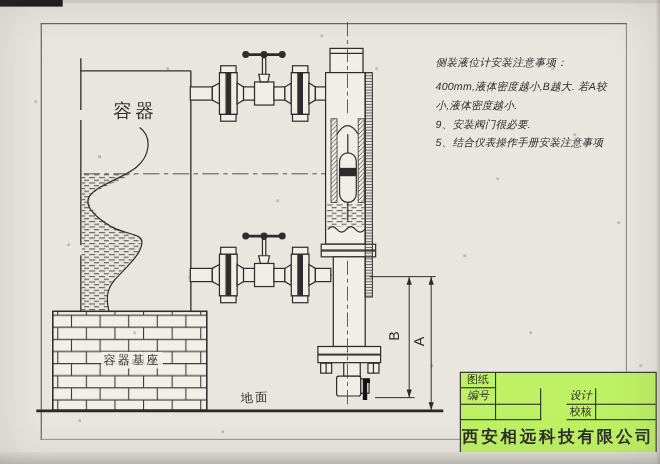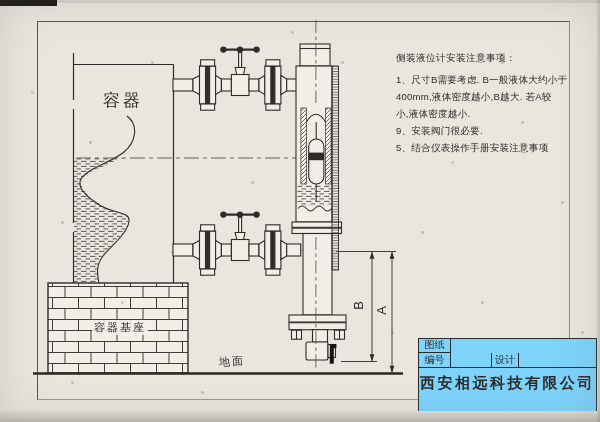--- a/index.html
+++ b/index.html
@@ -9,32 +9,32 @@
   .frame{position:absolute;left:37px;top:21px;width:533px;height:379px;
          border:1.4px solid #5a5855;border-right-color:#8d8b88;border-bottom-color:#9a9794;box-sizing:border-box;}
   svg.art{position:absolute;left:0;top:0;z-index:1;}
   .lbl{position:absolute;z-index:2;white-space:nowrap;}
   .lbl-vessel{left:103px;top:89px;font-size:17px;letter-spacing:3px;}
   .lbl-base{left:92px;top:320px;font-size:11px;letter-spacing:2px;background:rgba(243,240,234,.88);padding:0 2px;}
   .lbl-ground{left:219px;top:354px;font-size:11px;letter-spacing:2px;transform:rotate(-3deg);}
   .dim-lbl{position:absolute;z-index:2;font-size:13px;}
   .dim-b{left:354px;top:298px;transform:rotate(-90deg);}
   .dim-a{left:377px;top:303px;transform:rotate(-90deg);}
-  .notes{position:absolute;left:396px;top:50px;width:182px;z-index:2;}
+  .notes{position:absolute;left:396px;top:50px;width:182px;z-index:2;font-style:italic;}
   .notes-title{font-size:9.6px;line-height:15px;margin-bottom:6px;letter-spacing:.4px;}
   .notes-line{font-size:9.6px;line-height:17px;white-space:nowrap;letter-spacing:.2px;}
   .tblock{position:absolute;left:418px;top:338px;width:179px;height:76px;z-index:3;
-          background:#7dd3fc;border:1.6px solid #2b2b2b;box-sizing:border-box;}
+          background:#bef264;border:1.6px solid #2b2b2b;box-sizing:border-box;}
   .tb-row{display:flex;}
   .tb-cell{box-sizing:border-box;border-right:1.3px solid #2b2b2b;border-bottom:1.3px solid #2b2b2b;
            display:flex;align-items:center;justify-content:center;font-size:10px;overflow:hidden;}
   .r1 .tb-cell{height:13.5px;}
-  .r2 .tb-cell{height:15px;}
+  .r2 .tb-cell{height:15px;font-style:italic;}
   .r3 .tb-cell{height:14px;}
-  .w1{width:32px;}.w2{width:41px;}.w3{width:27px;}
+  .w1{width:32px;}.w2{width:41px;}.w3{width:27px;margin-left:23px;}
   .wrest{flex:1;border-right:none;}
   .tb-title{font-size:9.5px;letter-spacing:.5px;}
   .tb-company{height:31px;display:flex;align-items:center;justify-content:center;
               font-size:15px;font-weight:bold;letter-spacing:2.5px;}
   .smudge{position:absolute;left:0;top:0;width:57px;height:6px;background:#181715;filter:blur(.6px);z-index:4;}
   .band-top{position:absolute;left:0;top:0;width:600px;height:3px;background:#d6d3ce;z-index:3;}
   .band-bottom{position:absolute;left:0;top:411px;width:600px;height:11px;background:linear-gradient(#e2dfd9,#c2bfba);z-index:4;}
   .edge-right{position:absolute;left:596px;top:0;width:4px;height:422px;background:linear-gradient(90deg,rgba(0,0,0,0),rgba(115,110,105,.3));z-index:4;}
   .speckles{position:absolute;left:0;top:0;width:1px;height:1px;z-index:2;background:transparent;
     box-shadow:90px 142px 0 .8px rgba(100,95,88,.38),152px 62px 0 .7px rgba(100,95,88,.35),
@@ -168,36 +168,41 @@
   </svg>
 
   <div class="lbl lbl-vessel">容器</div>
   <div class="lbl lbl-base">容器基座</div>
   <div class="lbl lbl-ground">地面</div>
   <div class="dim-lbl dim-b">B</div>
   <div class="dim-lbl dim-a">A</div>
 
   <div class="notes">
     <div class="notes-title">侧装液位计安装注意事项：</div>
-    <div class="notes-line">1、尺寸B需要考虑. B一般液体大约小于</div>
     <div class="notes-line">400mm,液体密度越小,B越大. 若A较</div>
     <div class="notes-line">小,液体密度越小.</div>
     <div class="notes-line">9、安装阀门很必要.</div>
     <div class="notes-line">5、结合仪表操作手册安装注意事项</div>
   </div>
 
   <div class="tblock">
     <div class="tb-row r1">
       <div class="tb-cell w1">图纸</div>
     </div>
     <div class="tb-row r2">
       <div class="tb-cell w1">编号</div>
       <div class="tb-cell w2"></div>
       <div class="tb-cell w3">设计</div>
       <div class="tb-cell wrest"></div>
     </div>
+    <div class="tb-row r3">
+      <div class="tb-cell w1"></div>
+      <div class="tb-cell w2"></div>
+      <div class="tb-cell w3">校核</div>
+      <div class="tb-cell wrest"></div>
+    </div>
     <div class="tb-company">西安相远科技有限公司</div>
   </div>
 
   <div class="smudge"></div>
   <div class="band-bottom"></div>
   <div class="edge-right"></div>
 </div>
 
 </body></html>

